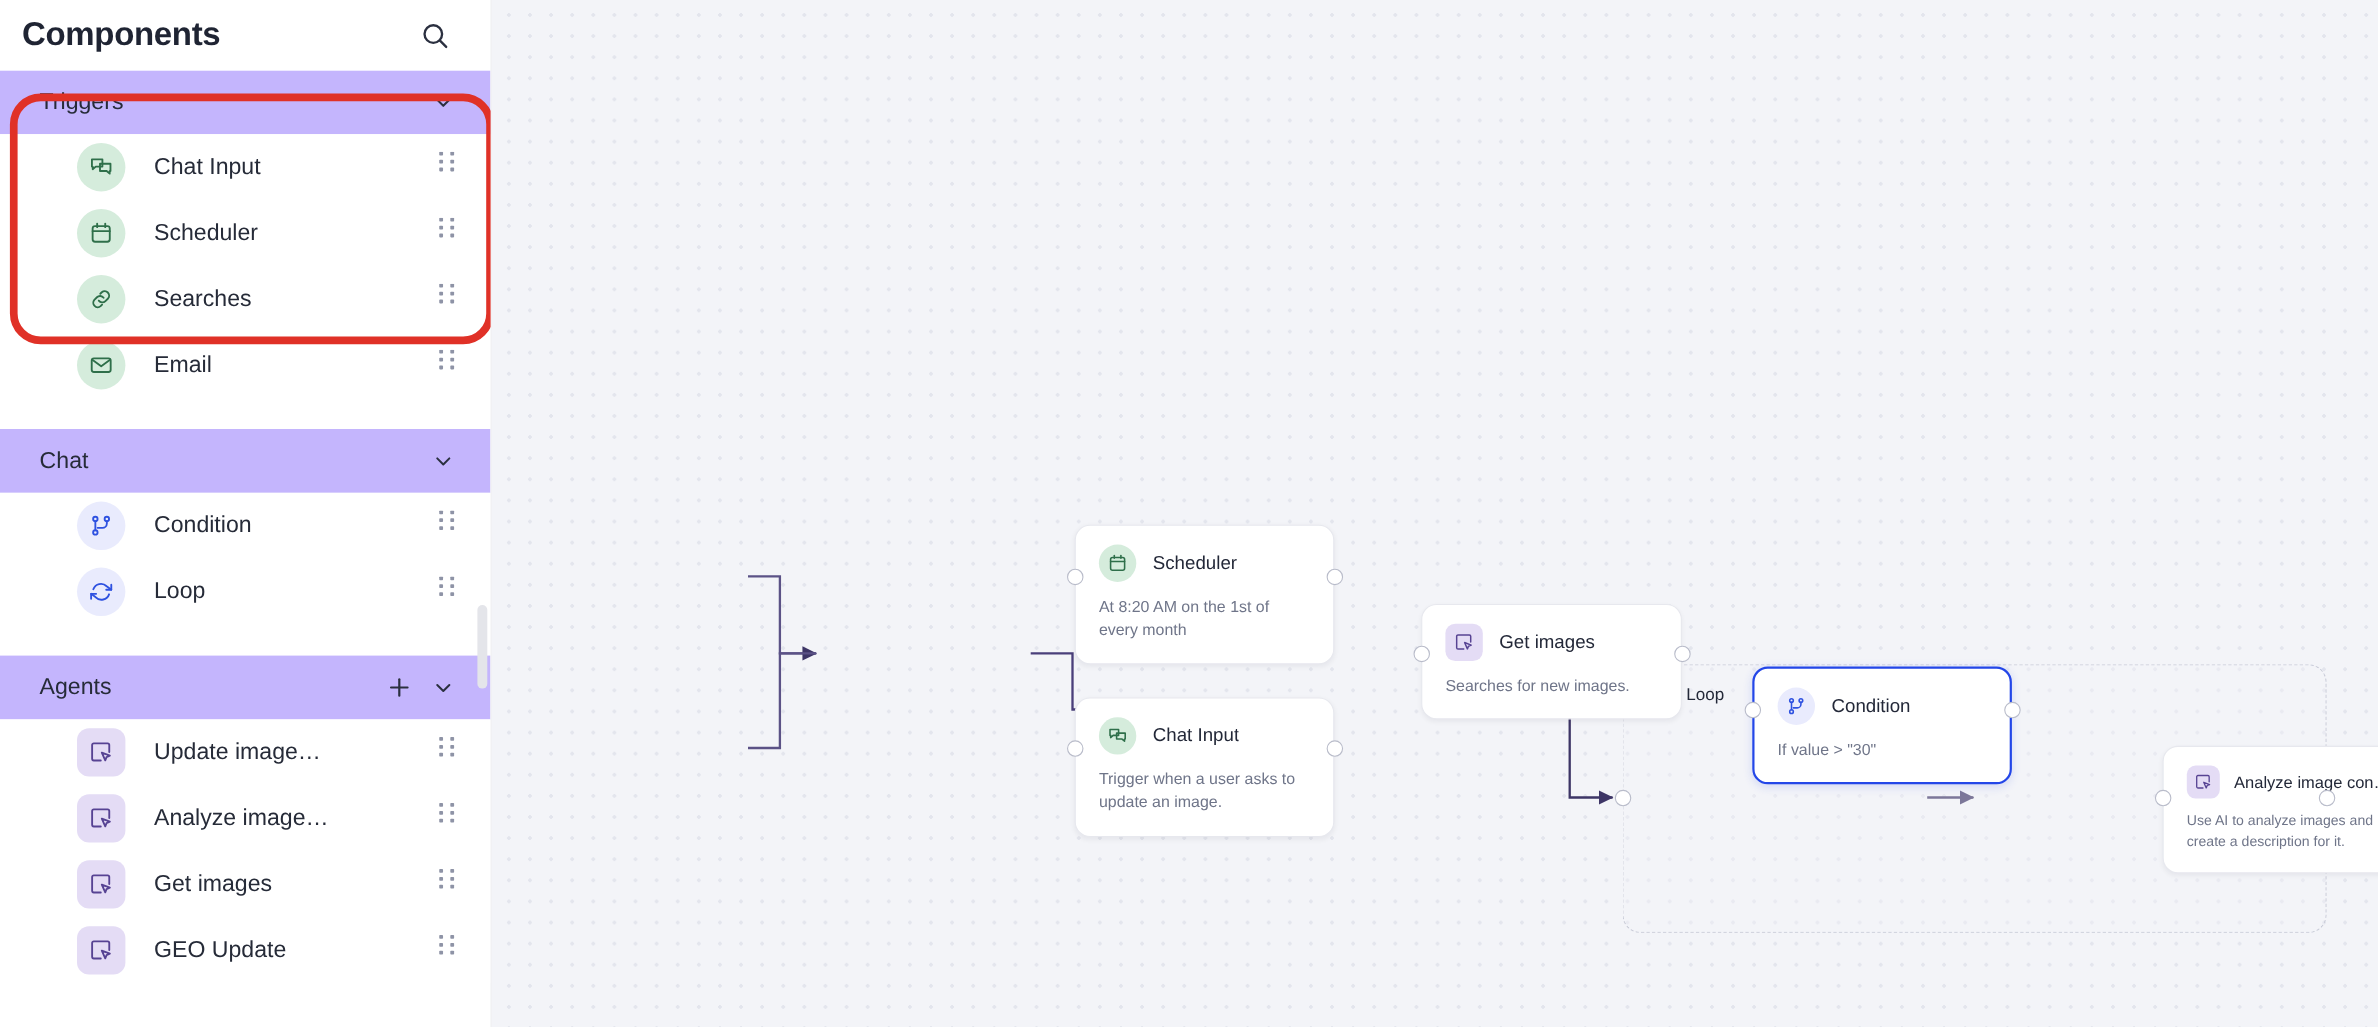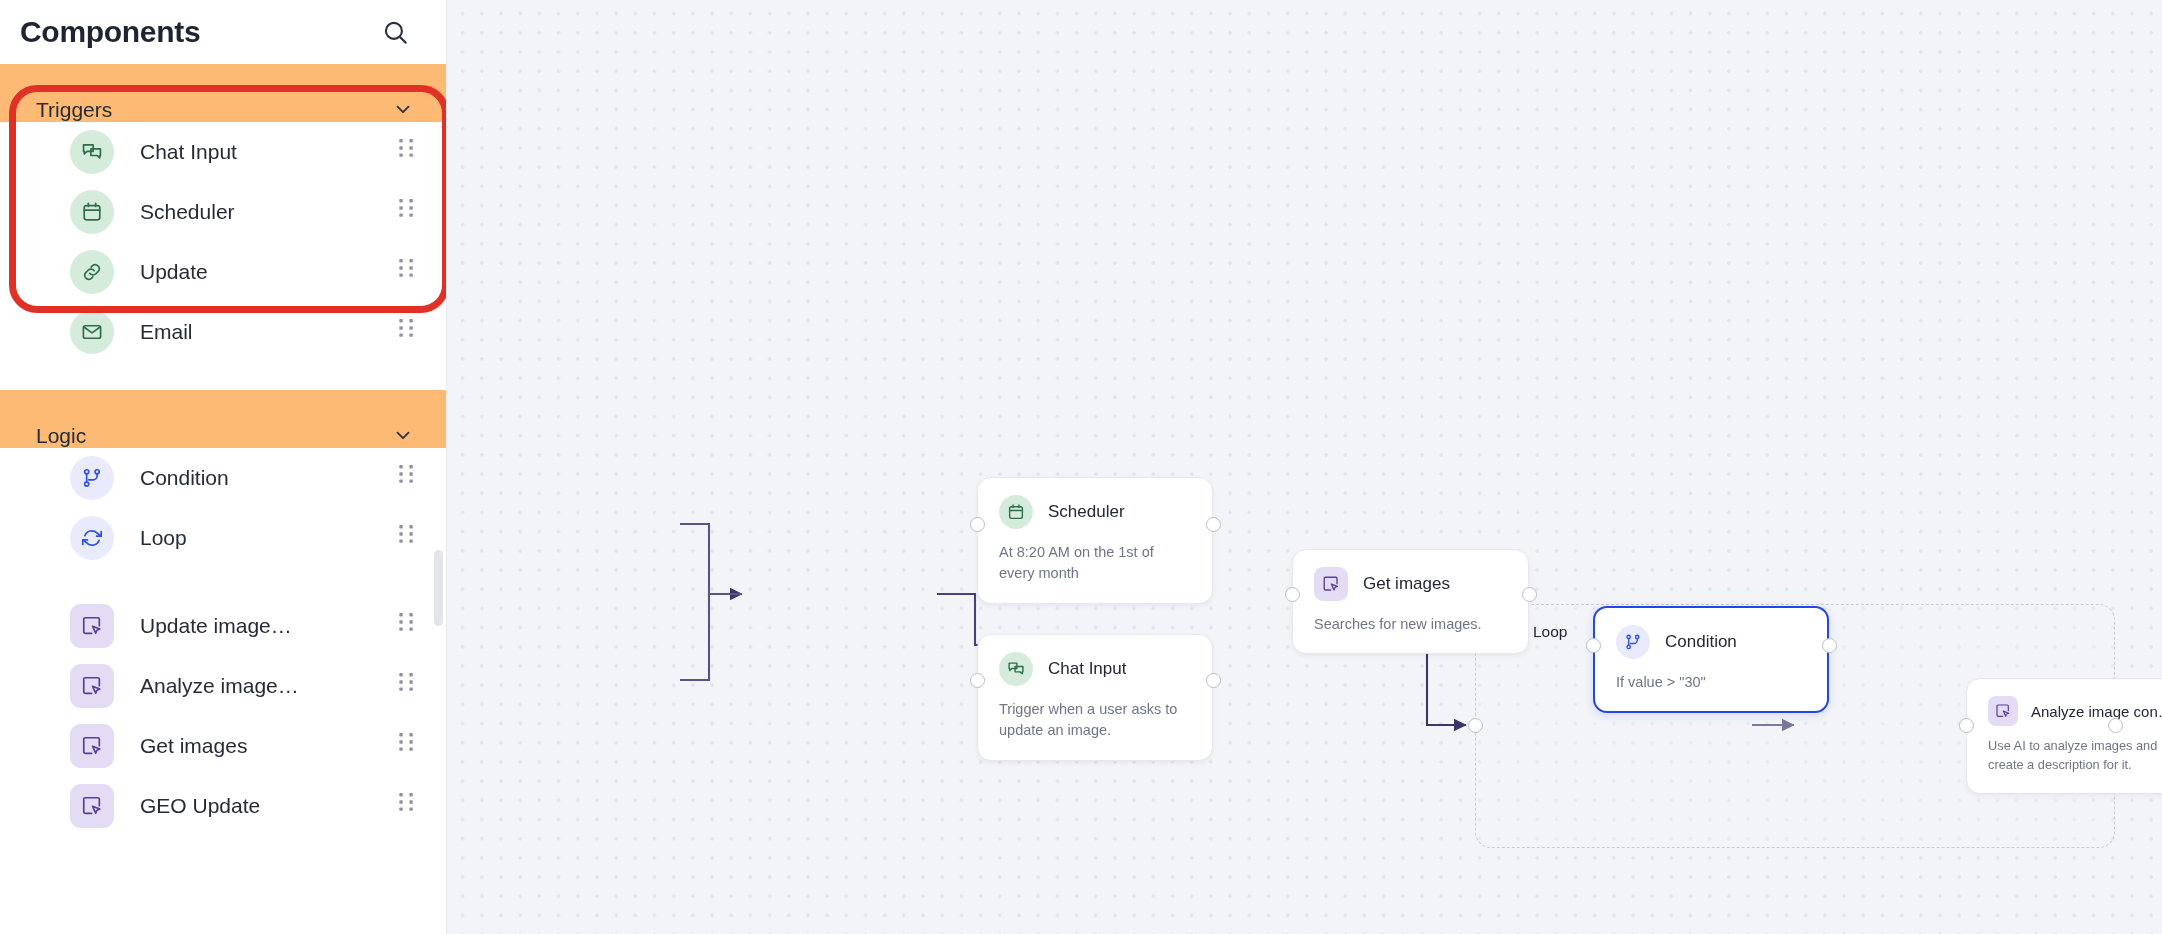--- a/index.html
+++ b/index.html
@@ -37,22 +37,22 @@
   .search-btn svg { display: block; }
 
   .sidebar-scroll {
     position: relative;
     height: 870px;
     overflow: hidden;
   }
 
   .group-header {
     height: 58px;
-    background: #fdba74;
-    display: flex; align-items: flex-end;
+    background: #c4b5fd;
+    display: flex; align-items: center;
     padding: 0 30px 0 36px;
     cursor: pointer;
   }
   .group-header .group-title {
     font-size: 21px; color: #262b38; flex: 1;
   }
   .group-header .hdr-actions { display: flex; align-items: center; gap: 14px; }
   .chev, .plus { display: flex; align-items: center; justify-content: center;
                  width: 26px; height: 26px; cursor: pointer; }
 
@@ -238,21 +238,21 @@
               <rect class="dot" x="8" y="10" width="2.4" height="2.4" rx="0.5" fill="#8e93a6"></rect>
             </svg></span>
         </div>
         <div class="comp-row">
           <span class="comp-icon green">
             <svg width="22" height="22" viewBox="0 0 24 24" fill="none" stroke="#2f6f4a" stroke-width="1.85" stroke-linecap="round" stroke-linejoin="round">
               <path d="M9.6 13.4a4.4 4.4 0 0 0 6.6.5l2.6-2.6a4.4 4.4 0 0 0-6.2-6.2l-1.5 1.5"></path>
               <path d="M14.4 10.6a4.4 4.4 0 0 0-6.6-.5l-2.6 2.6a4.4 4.4 0 0 0 6.2 6.2l1.5-1.5"></path>
             </svg>
           </span>
-          <span class="comp-label">Update</span>
+          <span class="comp-label">Searches</span>
           <span class="grip"><svg width="19" height="23" viewBox="0 0 12 16">
               <rect class="dot" x="1" y="0" width="2.4" height="2.4" rx="0.5" fill="#8e93a6"></rect>
               <rect class="dot" x="8" y="0" width="2.4" height="2.4" rx="0.5" fill="#8e93a6"></rect>
               <rect class="dot" x="1" y="5" width="2.4" height="2.4" rx="0.5" fill="#8e93a6"></rect>
               <rect class="dot" x="8" y="5" width="2.4" height="2.4" rx="0.5" fill="#8e93a6"></rect>
               <rect class="dot" x="1" y="10" width="2.4" height="2.4" rx="0.5" fill="#8e93a6"></rect>
               <rect class="dot" x="8" y="10" width="2.4" height="2.4" rx="0.5" fill="#8e93a6"></rect>
             </svg></span>
         </div>
         <div class="comp-row">
@@ -267,21 +267,21 @@
               <rect class="dot" x="1" y="0" width="2.4" height="2.4" rx="0.5" fill="#8e93a6"></rect>
               <rect class="dot" x="8" y="0" width="2.4" height="2.4" rx="0.5" fill="#8e93a6"></rect>
               <rect class="dot" x="1" y="5" width="2.4" height="2.4" rx="0.5" fill="#8e93a6"></rect>
               <rect class="dot" x="8" y="5" width="2.4" height="2.4" rx="0.5" fill="#8e93a6"></rect>
               <rect class="dot" x="1" y="10" width="2.4" height="2.4" rx="0.5" fill="#8e93a6"></rect>
               <rect class="dot" x="8" y="10" width="2.4" height="2.4" rx="0.5" fill="#8e93a6"></rect>
             </svg></span>
         </div>
         <div class="spacer-gap"></div>
         <div class="group-header">
-          <span class="group-title">Logic</span>
+          <span class="group-title">Chat</span>
           <span class="hdr-actions">
             <span class="chev">
               <svg width="22" height="22" viewBox="0 0 24 24" fill="none" stroke="#2b3040" stroke-width="2" stroke-linecap="round" stroke-linejoin="round">
                 <polyline points="6 9.5 12 15.5 18 9.5"></polyline>
               </svg>
             </span>
           </span>
         </div>
         <div class="comp-row">
           <span class="comp-icon lav">
@@ -316,20 +316,36 @@
           <span class="grip"><svg width="19" height="23" viewBox="0 0 12 16">
               <rect class="dot" x="1" y="0" width="2.4" height="2.4" rx="0.5" fill="#8e93a6"></rect>
               <rect class="dot" x="8" y="0" width="2.4" height="2.4" rx="0.5" fill="#8e93a6"></rect>
               <rect class="dot" x="1" y="5" width="2.4" height="2.4" rx="0.5" fill="#8e93a6"></rect>
               <rect class="dot" x="8" y="5" width="2.4" height="2.4" rx="0.5" fill="#8e93a6"></rect>
               <rect class="dot" x="1" y="10" width="2.4" height="2.4" rx="0.5" fill="#8e93a6"></rect>
               <rect class="dot" x="8" y="10" width="2.4" height="2.4" rx="0.5" fill="#8e93a6"></rect>
             </svg></span>
         </div>
         <div class="spacer-gap"></div>
+        <div class="group-header">
+          <span class="group-title">Agents</span>
+          <span class="hdr-actions">
+            <span class="plus">
+              <svg width="24" height="24" viewBox="0 0 24 24" fill="none" stroke="#2b3040" stroke-width="2" stroke-linecap="round">
+                <line x1="12" y1="4.5" x2="12" y2="19.5"></line>
+                <line x1="4.5" y1="12" x2="19.5" y2="12"></line>
+              </svg>
+            </span>
+            <span class="chev">
+              <svg width="22" height="22" viewBox="0 0 24 24" fill="none" stroke="#2b3040" stroke-width="2" stroke-linecap="round" stroke-linejoin="round">
+                <polyline points="6 9.5 12 15.5 18 9.5"></polyline>
+              </svg>
+            </span>
+          </span>
+        </div>
         <div class="comp-row">
           <span class="comp-icon purple">
             <svg width="22" height="22" viewBox="0 0 24 24" fill="none" stroke="#574393" stroke-width="1.85" stroke-linecap="round" stroke-linejoin="round">
               <path d="M20 11.6V4.6a1.6 1.6 0 0 0-1.6-1.6H4.6A1.6 1.6 0 0 0 3 4.6v13.8A1.6 1.6 0 0 0 4.6 20h7"></path>
               <path d="M12.6 12.2l8 3.1-3.3 1.3-1.3 3.3z"></path>
             </svg>
           </span>
           <span class="comp-label">Update image…</span>
           <span class="grip"><svg width="19" height="23" viewBox="0 0 12 16">
               <rect class="dot" x="1" y="0" width="2.4" height="2.4" rx="0.5" fill="#8e93a6"></rect>

